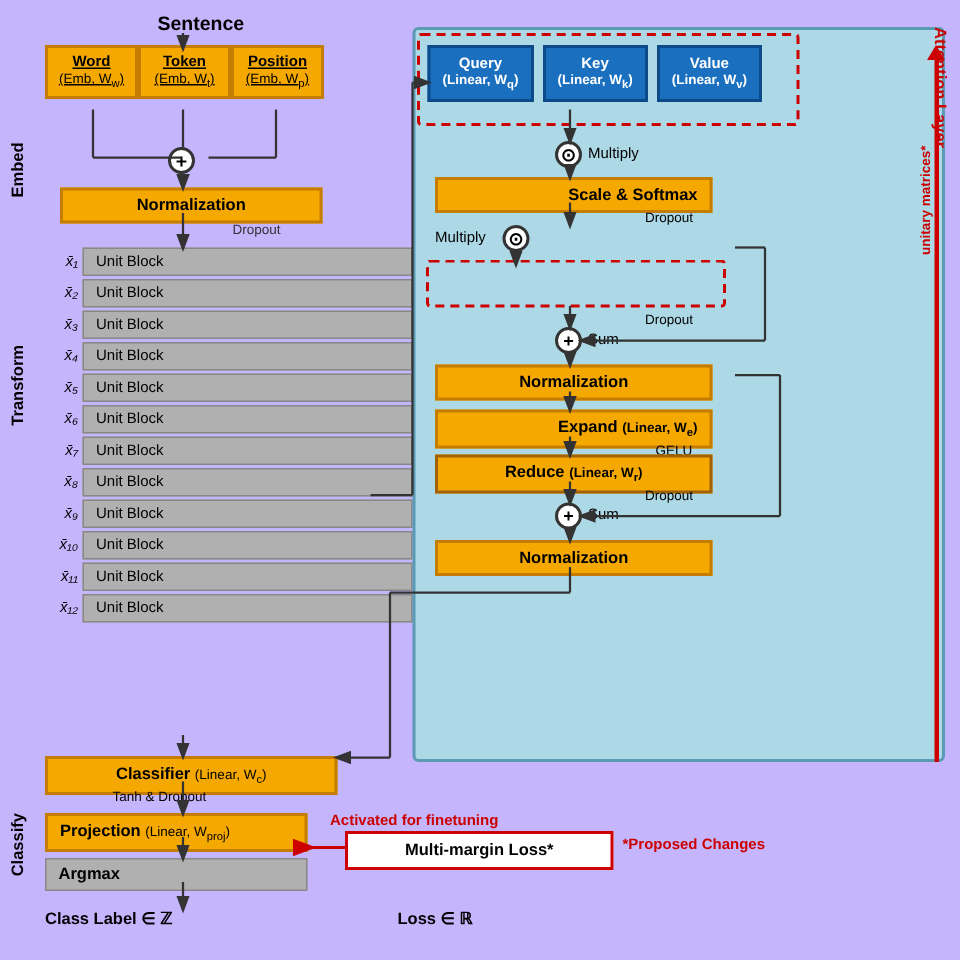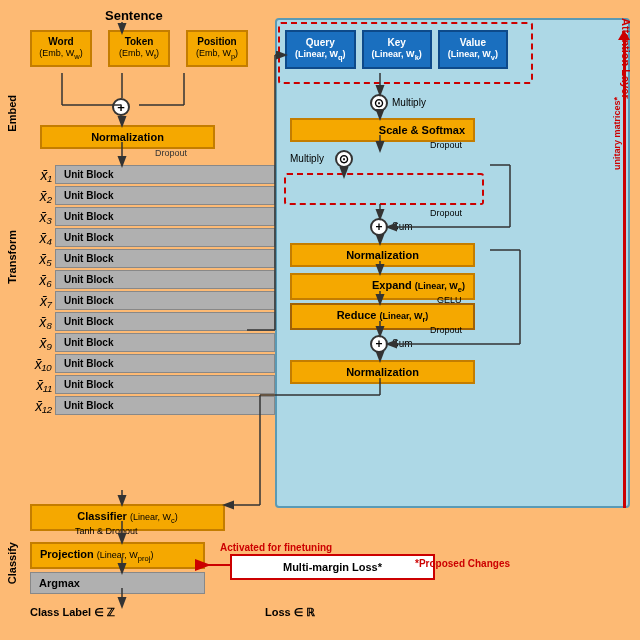--- a/index.html
+++ b/index.html
@@ -10,21 +10,21 @@
       font-family: Arial, sans-serif;
       font-size: 11px;
       overflow: hidden;
       position: relative;
     }
 
     .diagram {
       position: relative;
       width: 640px;
       height: 640px;
-      background: #fdba74;
+      background: #c4b5fd;
     }
 
     
     .sentence-label {
       position: absolute;
       top: 8px;
       left: 105px;
       font-size: 13px;
       font-weight: bold;
     }
@@ -58,21 +58,22 @@
       writing-mode: vertical-rl;
       transform: rotate(180deg);
     }
 
     
     .embed-boxes {
       position: absolute;
       top: 30px;
       left: 30px;
       display: flex;
-      gap: 16px;
+      gap: 0;
+      text-decoration: underline;
     }
 
     .embed-box {
       background: #f5a800;
       border: 2px solid #c47d00;
       padding: 4px 6px;
       text-align: center;
       font-size: 10px;
       font-weight: bold;
       min-width: 62px;
@@ -133,33 +134,33 @@
       width: 245px;
     }
 
     .unit-block-row {
       display: flex;
       align-items: center;
       margin-bottom: 2px;
     }
 
     .x-label {
-      font-size: 14px;
+      font-size: 10px;
       width: 22px;
       text-align: right;
       margin-right: 3px;
       font-style: italic;
     }
 
     .unit-block {
       background: #b0b0b0;
       border: 1px solid #888;
       padding: 3px 8px;
       font-size: 10px;
-      font-weight: bold;
+      font-weight: normal;
       flex: 1;
     }
 
     
     .classifier-box {
       position: absolute;
       top: 504px;
       left: 30px;
       width: 195px;
       background: #f5a800;
@@ -488,21 +489,21 @@
       left: 220px;
       font-size: 10px;
       font-weight: bold;
       color: #cc0000;
     }
 
     .multi-margin-box {
       position: absolute;
       top: 554px;
       left: 230px;
-      width: 205px;
+      width: 179px;
       background: #fff;
       border: 2px solid #cc0000;
       padding: 5px 8px;
       text-align: center;
       font-weight: bold;
       font-size: 11px;
     }
 
     .proposed-label {
       position: absolute;

